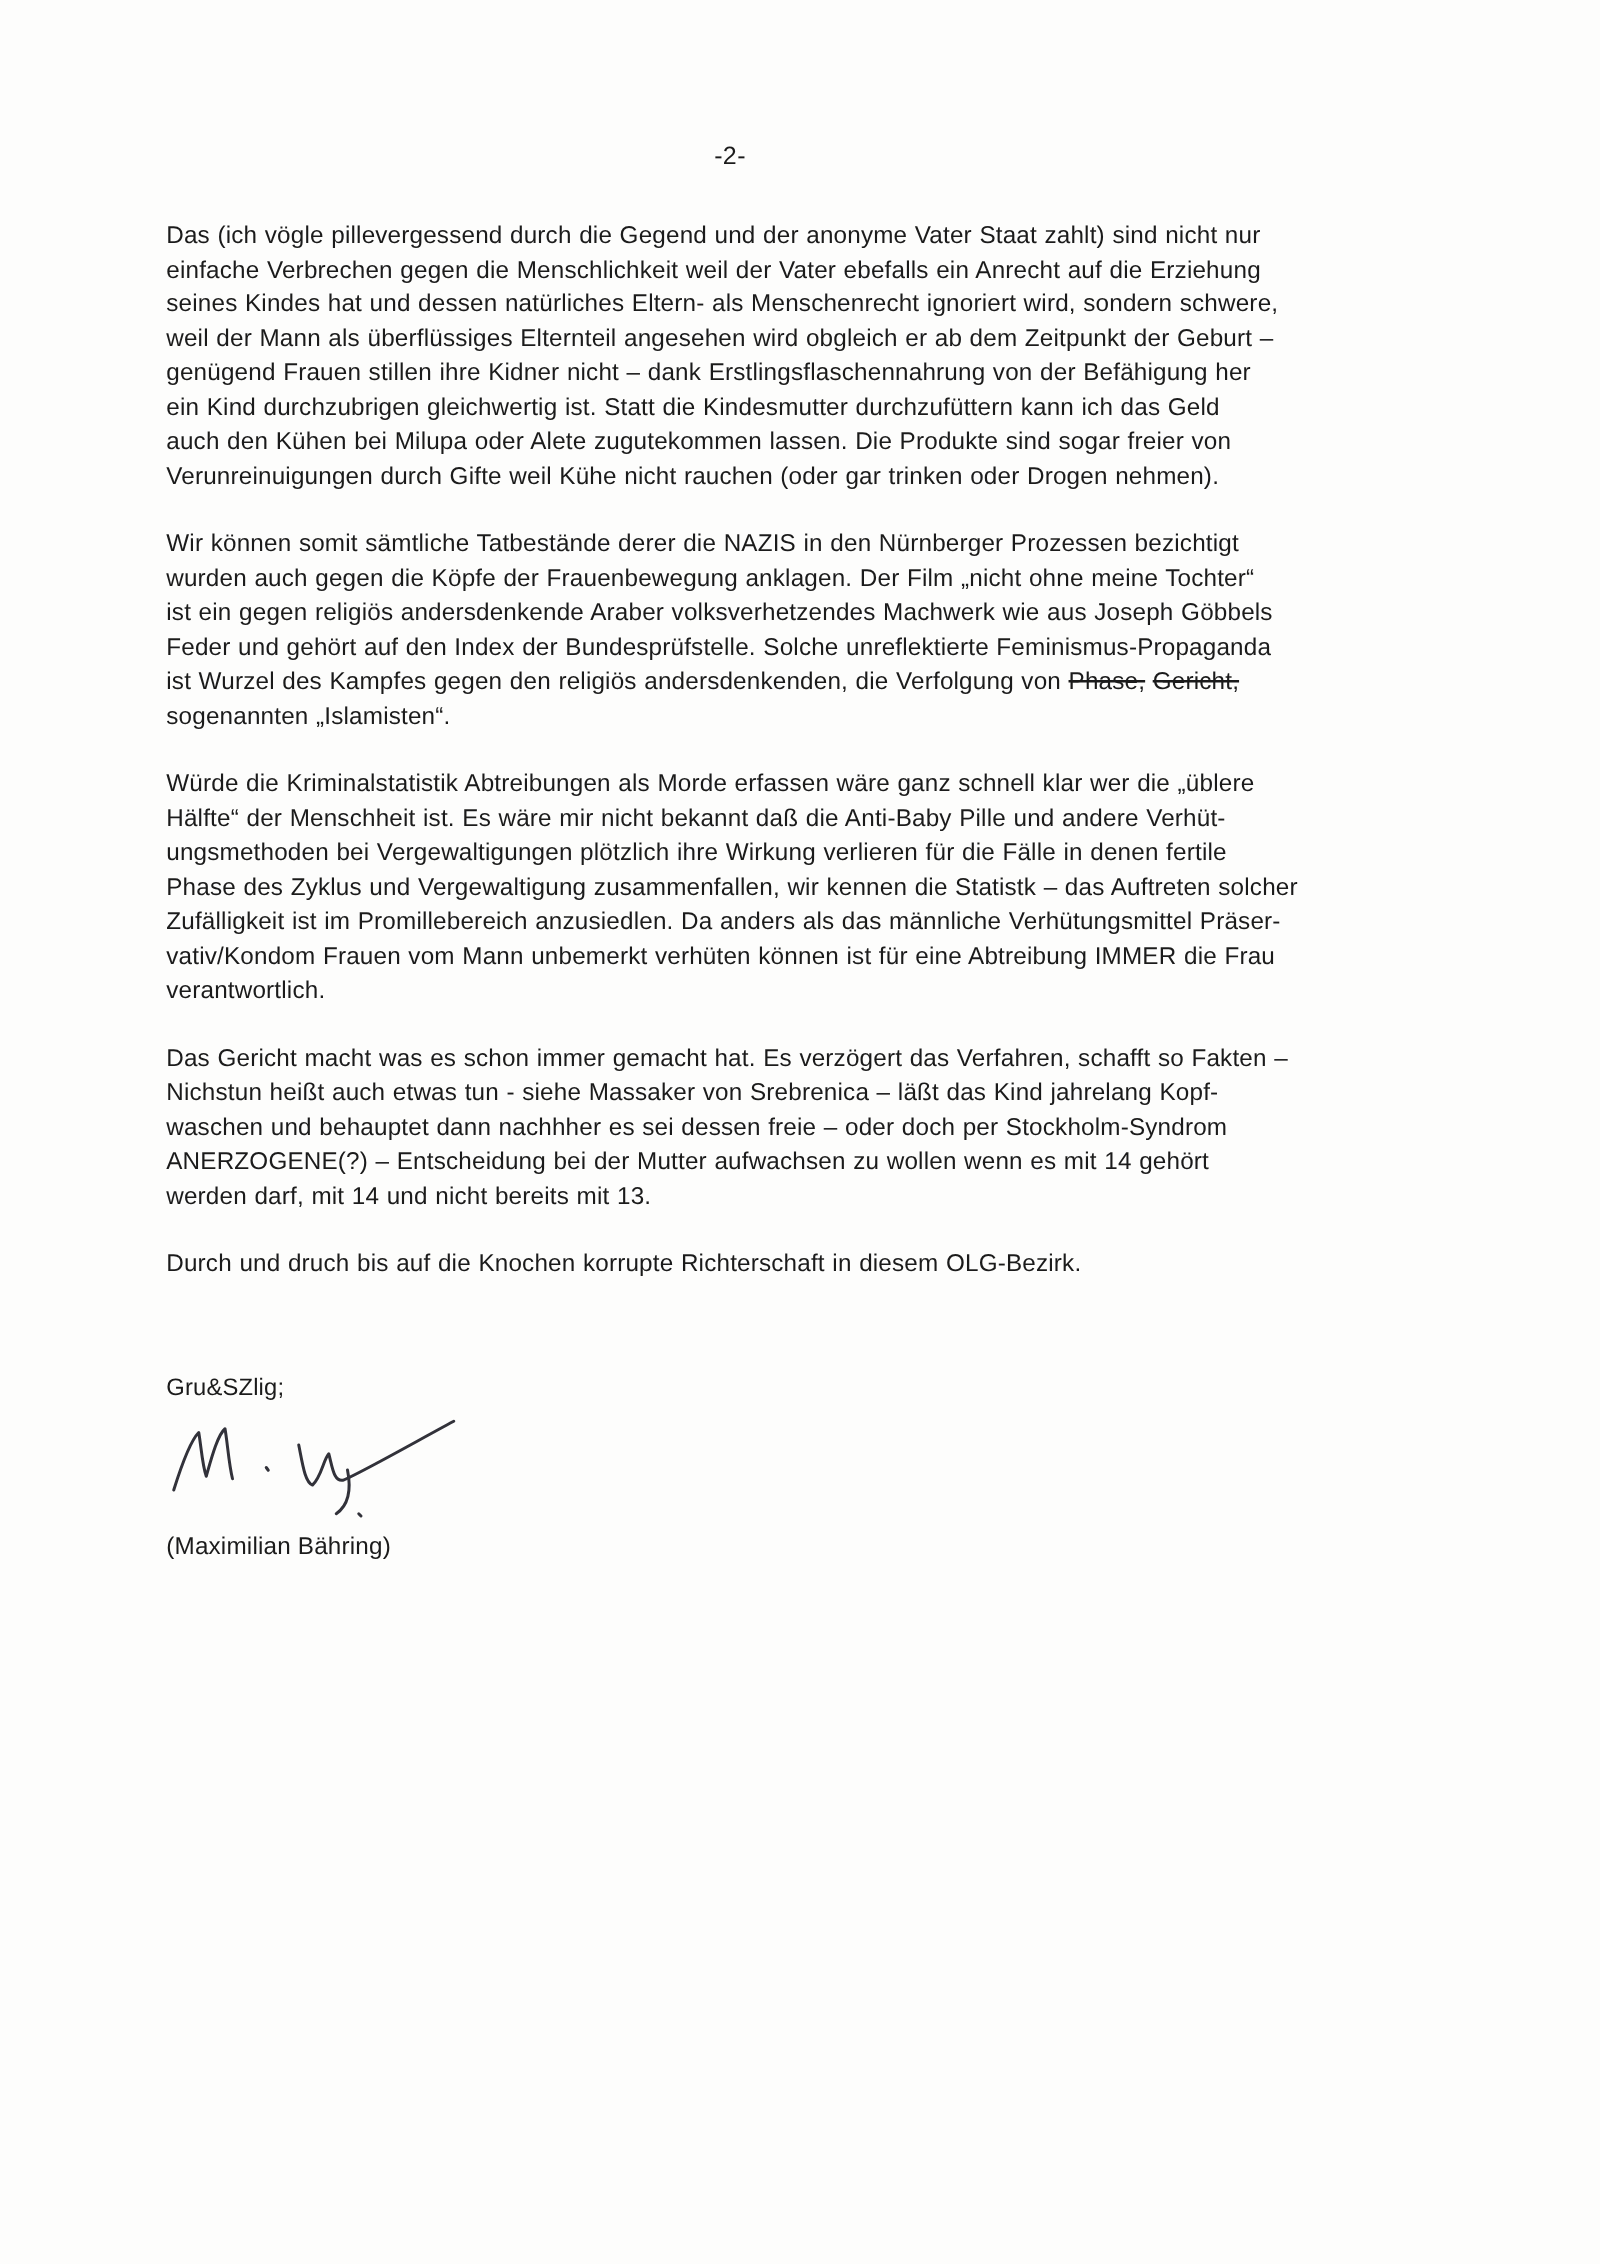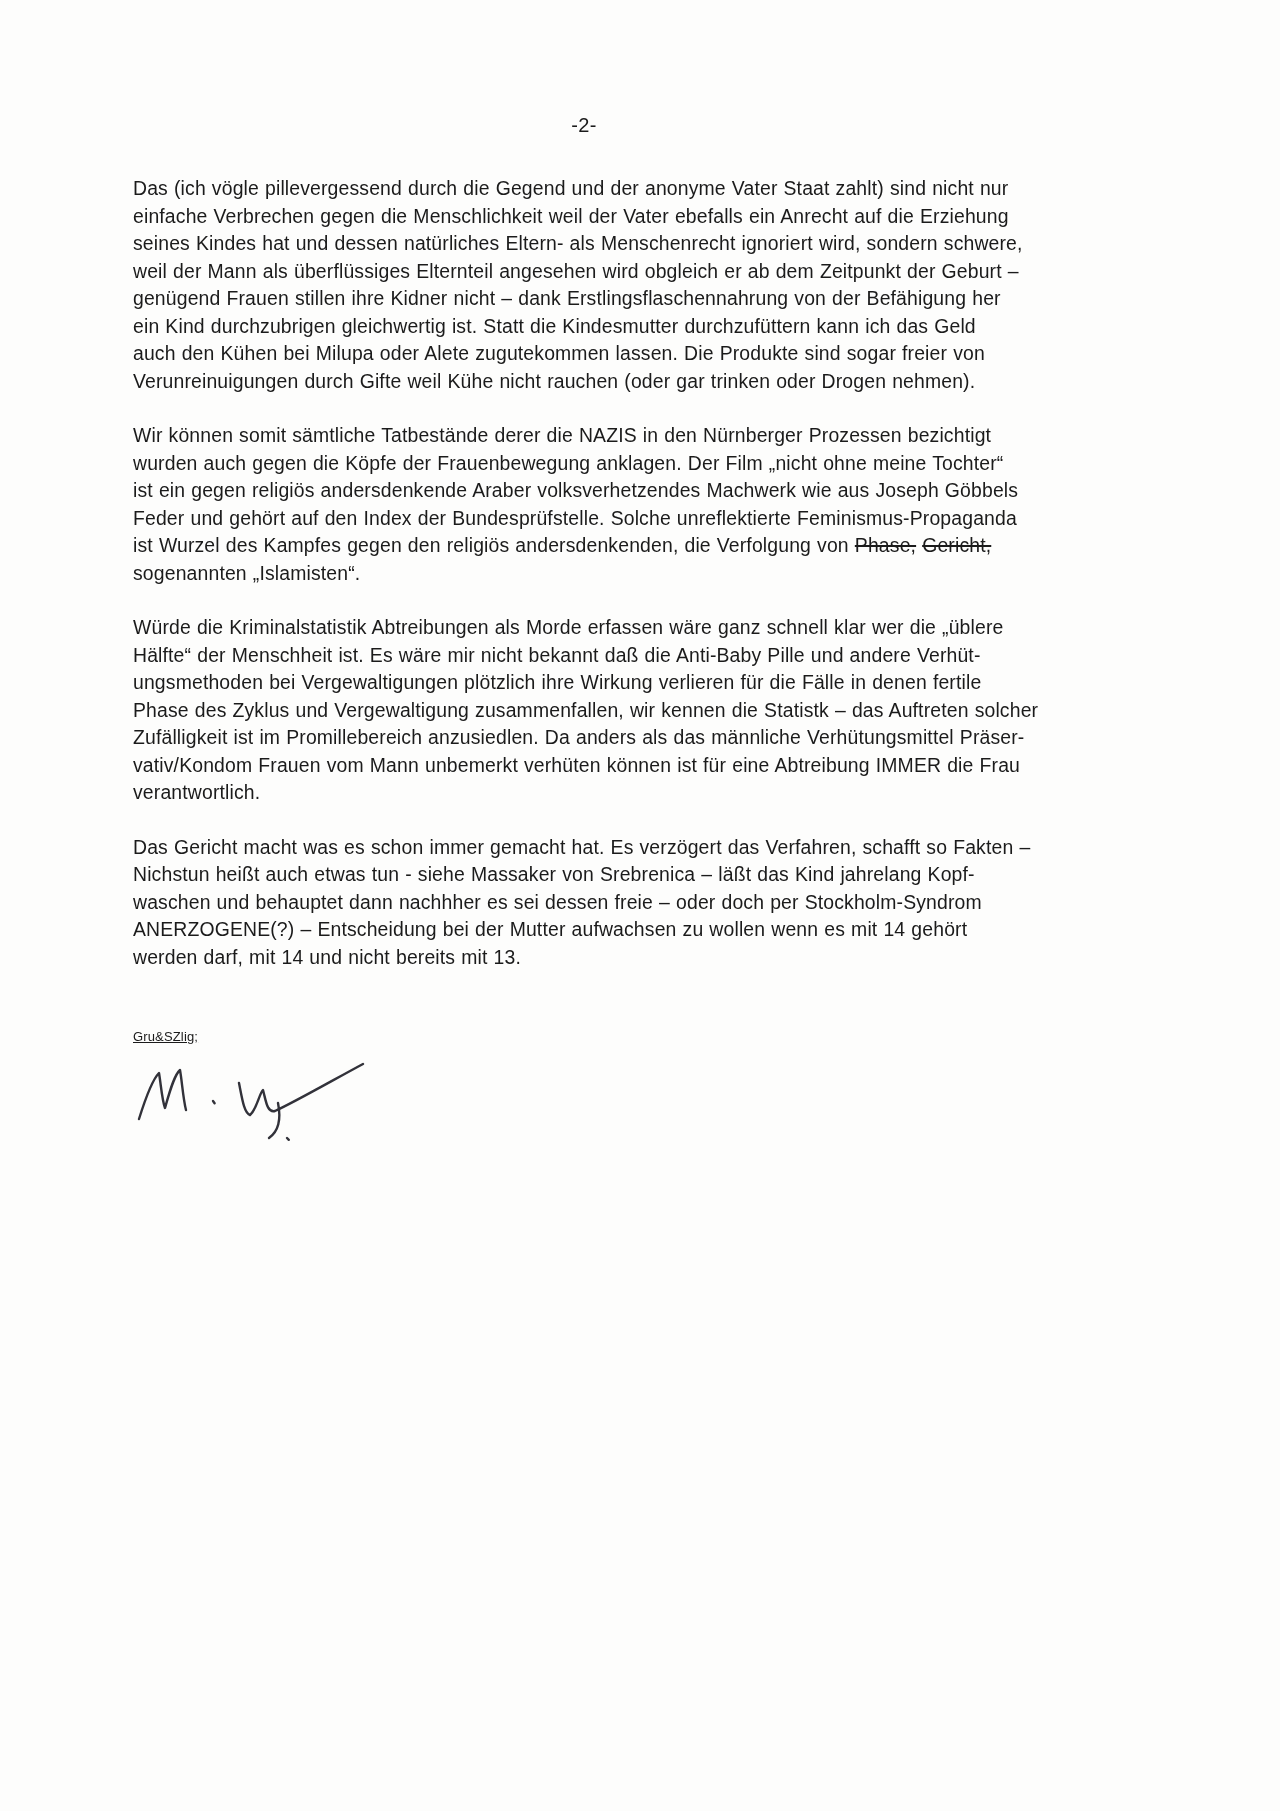--- a/index.html
+++ b/index.html
@@ -38,25 +38,24 @@
     line-height:27.5px;
     letter-spacing:0.15px;
     white-space:pre-line;
     word-spacing:0.5px;
   }
   .strike{
     text-decoration:line-through;
     text-decoration-thickness:2px;
   }
   .closing{
-    margin-top:52px;
-    font-size:13px;
+    margin-top:71px;
+    font-size:19px;
     line-height:27.5px;
     letter-spacing:0.15px;
-    text-decoration:underline;
   }
   .signature{
     margin:6px 0 0 2px;
     display:block;
   }
   .signer-name{
     margin-top:2px;
     font-size:19.4px;
     line-height:27.5px;
     letter-spacing:0.15px;
@@ -90,29 +89,31 @@
 ungsmethoden bei Vergewaltigungen plötzlich ihre Wirkung verlieren für die Fälle in denen fertile
 Phase des Zyklus und Vergewaltigung zusammenfallen, wir kennen die Statistk – das Auftreten solcher
 Zufälligkeit ist im Promillebereich anzusiedlen. Da anders als das männliche Verhütungsmittel Präser-
 vativ/Kondom Frauen vom Mann unbemerkt verhüten können ist für eine Abtreibung IMMER die Frau
 verantwortlich.</span></p>
         <p class="para"><span>Das Gericht macht was es schon immer gemacht hat. Es verzögert das Verfahren, schafft so Fakten –
 Nichstun heißt auch etwas tun - siehe Massaker von Srebrenica – läßt das Kind jahrelang Kopf-
 waschen und behauptet dann nachhher es sei dessen freie – oder doch per Stockholm-Syndrom
 ANERZOGENE(?) – Entscheidung bei der Mutter aufwachsen zu wollen wenn es mit 14 gehört
 werden darf, mit 14 und nicht bereits mit 13.</span></p>
+        <p class="para"><span>Durch und druch bis auf die Knochen korrupte Richterschaft in diesem OLG-Bezirk.</span></p>
       </div>
 
     <div class="closing">Gru&amp;SZlig;</div>
 
     <svg class="signature" width="236" height="92" viewBox="0 0 236 92" aria-hidden="true">
       <g fill="none" stroke="var(--sig-ink)" stroke-width="2.4" stroke-linecap="round" stroke-linejoin="round">
         <path d="M4 62 C9 46 17 23 24 16 C26 28 27 43 30 51 C34 37 39 18 45 13 C47 24 48 41 51 53"></path>
         <path d="M78 44 l1.6 2.2"></path>
         <path d="M104 26 C107 41 109 56 115 58 C122 52 124 37 128 33 C131 44 132 56 140 54 C158 46 200 22 228 7"></path>
         <path d="M143 46 C146 61 144 74 134 81"></path>
         <path d="M152 81 l1.8 1.8"></path>
       </g>
     </svg>
 
+    <div class="signer-name">(Maximilian Bähring)</div>
 
   </div>
 </div>
 
 </body></html>

